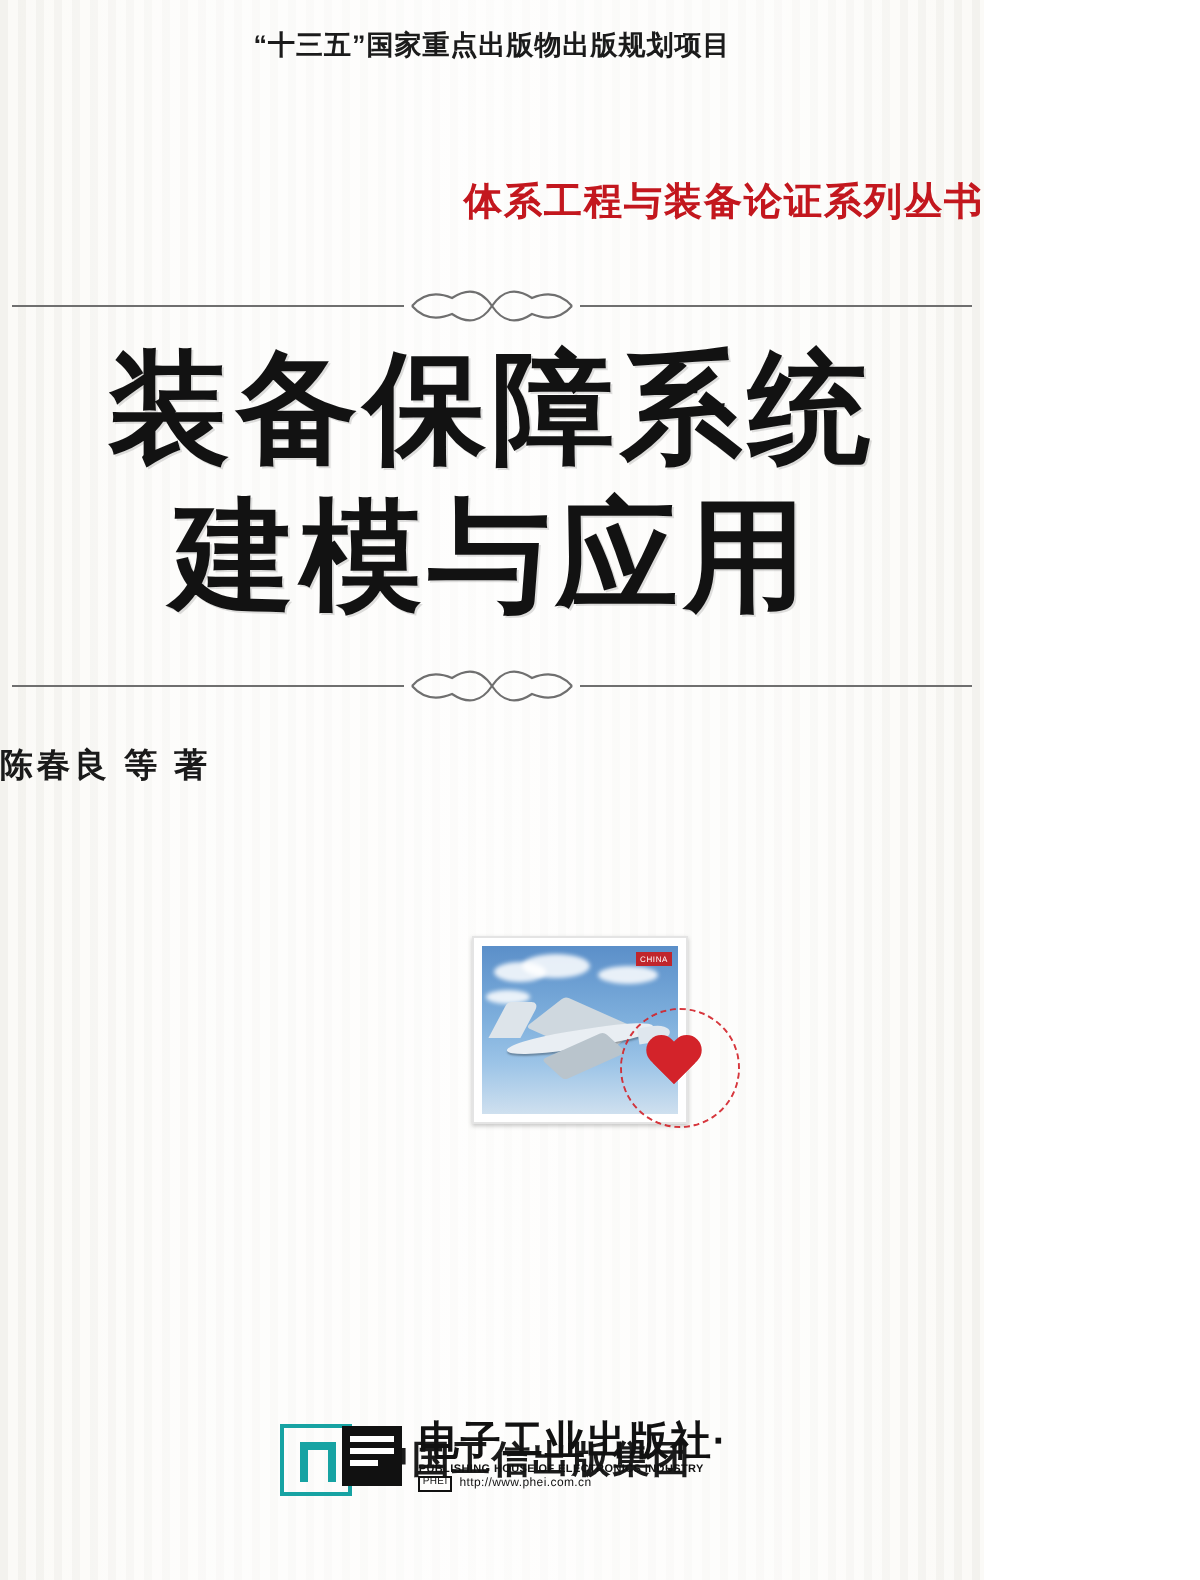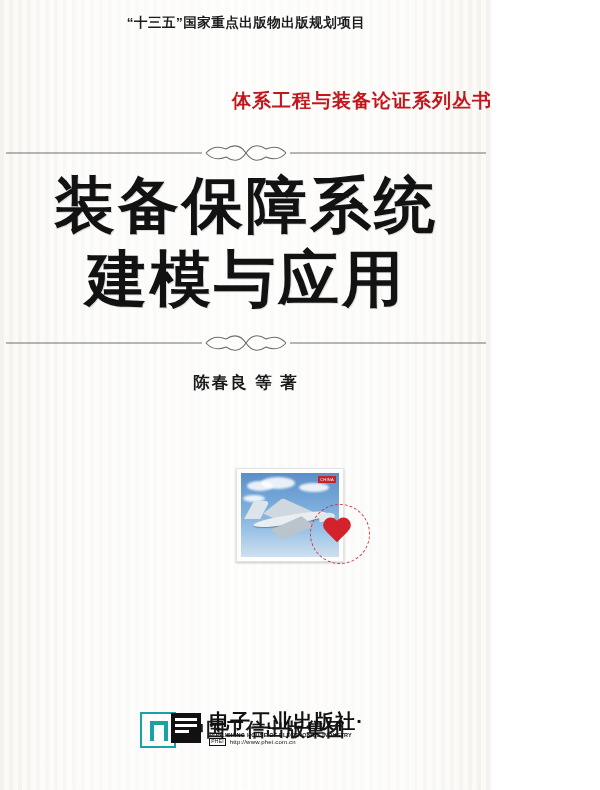--- a/index.html
+++ b/index.html
@@ -94,21 +94,21 @@
     text-shadow: 1px 1px 0 rgba(0,0,0,0.12);
   }
   .title-line.second { letter-spacing: 3px; }
 
   
   .author {
     position: absolute;
     top: 372px;
     left: 0;
     width: 100%;
-    text-align: center;
+    text-align: left;
     font-size: 16.5px;
     font-weight: bold;
     color: #1a1a1a;
     letter-spacing: 2px;
   }
 
   
   .stamp-wrap {
     position: absolute;
     left: 236px;

